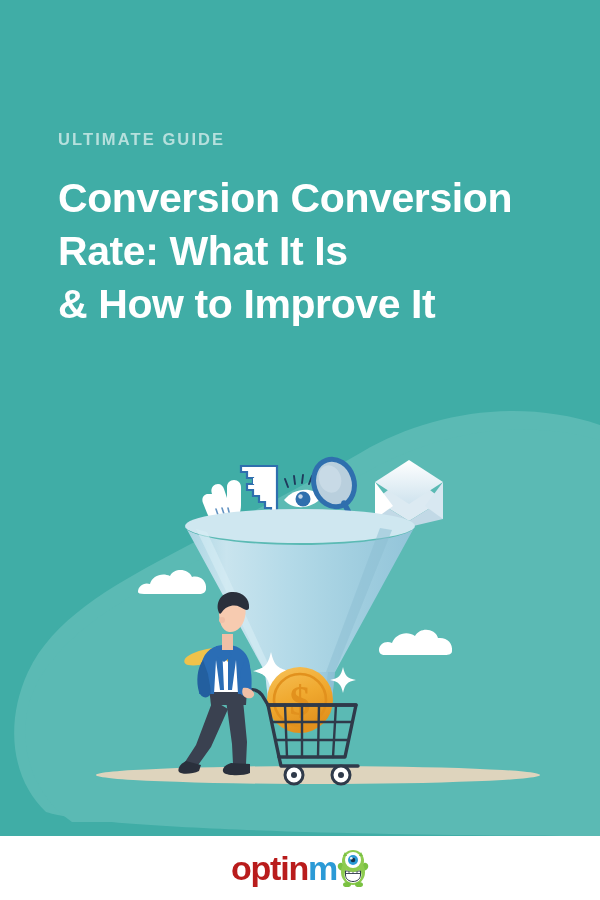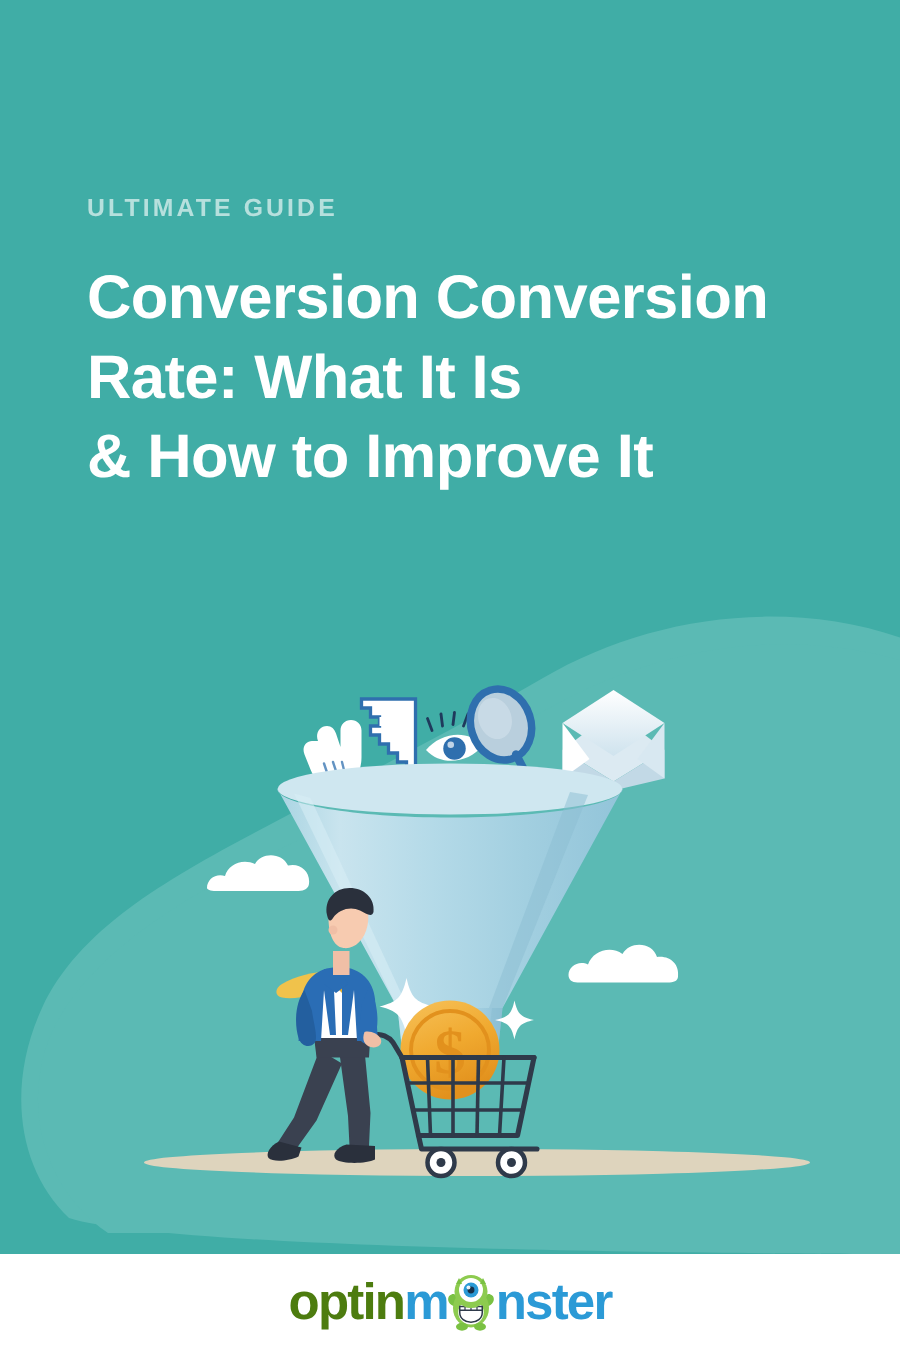--- a/index.html
+++ b/index.html
@@ -76,21 +76,21 @@
     align-items: center;
     justify-content: center;
     height: 40px;
   }
   .logo-text {
     font-size: 34px;
     font-weight: bold;
     letter-spacing: -1.2px;
     line-height: 38px;
   }
-  .logo-optin { color: #4d7c0f; }
+  .logo-optin { color: #b91c1c; }
   .logo-nster { color: #2b9ad6; }
   .logo-mark {
     position: relative;
     width: 34px;
     height: 40px;
     margin: 0 -1px;
     flex: 0 0 auto;
   }
 </style>
 </head>
@@ -331,17 +331,16 @@
           <circle cx="17" cy="12" r="2.3" fill="#17314a"></circle>
           <circle cx="15.3" cy="10.3" r="1.3" fill="#ffffff" opacity="0.9"></circle>
 
           <path d="M9,4 L11,8 L7,8 Z" fill="#7ac142"></path>
           <path d="M25,4 L27,8 L23,8 Z" fill="#7ac142"></path>
 
           <ellipse cx="11" cy="36.5" rx="4" ry="2.6" fill="#7ac142"></ellipse>
           <ellipse cx="23" cy="36.5" rx="4" ry="2.6" fill="#7ac142"></ellipse>
         </svg>
       </span>
-      <span class="logo-text logo-nster">nster</span>
     </div>
   </div>
 
 </div>
 
 </body></html>

